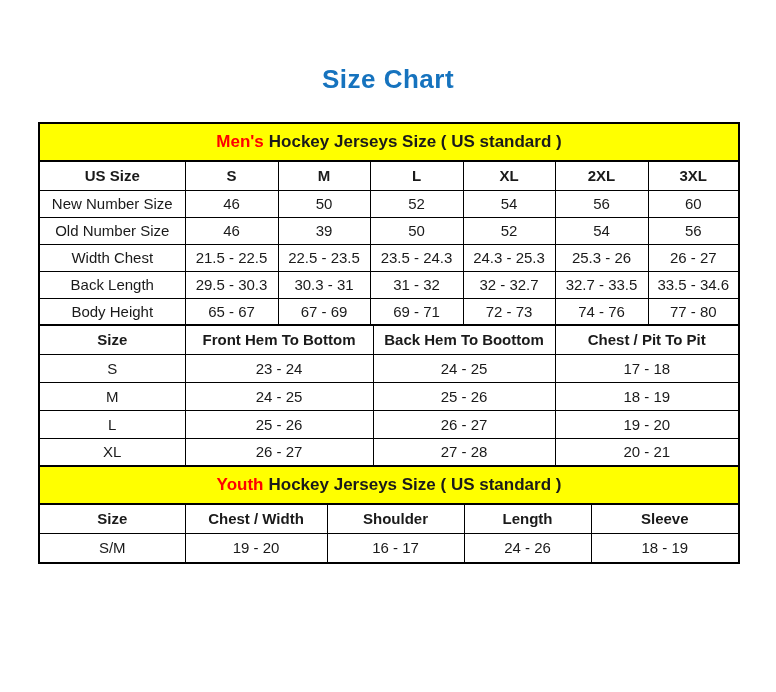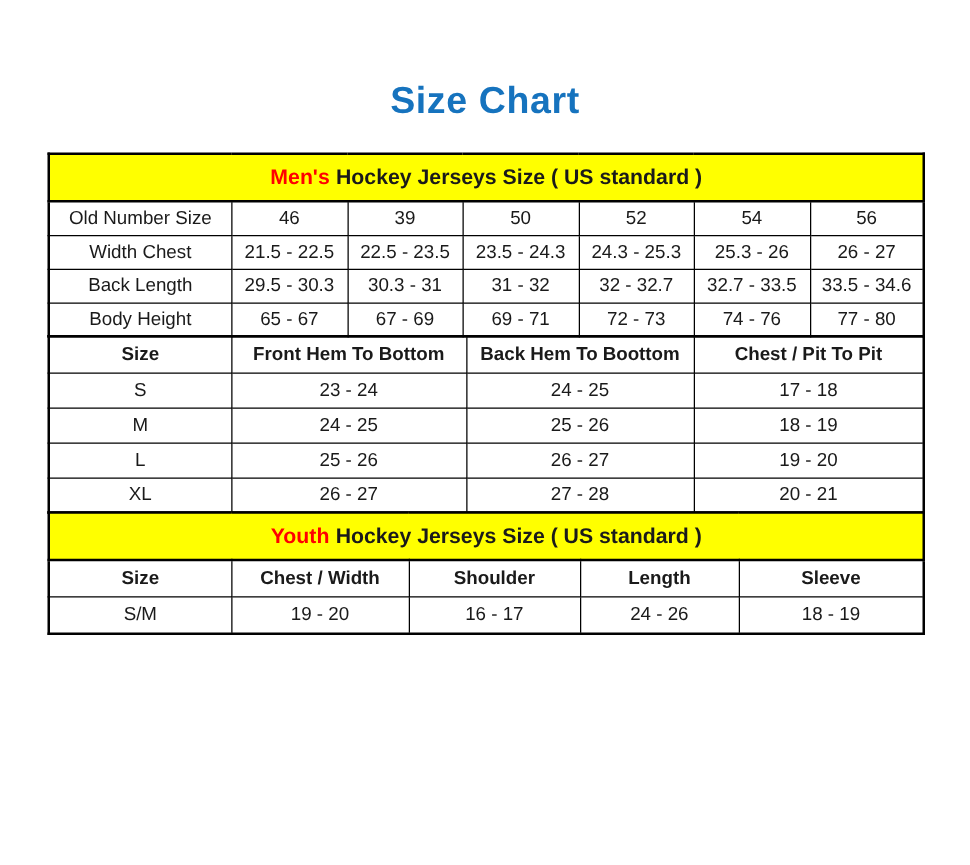--- a/index.html
+++ b/index.html
@@ -3,21 +3,21 @@
 <meta charset="utf-8">
 <style>
   * { margin:0; padding:0; box-sizing:border-box; }
   html,body { background:#ffffff; }
   body {
     width:776px; height:692px; position:relative; overflow:hidden;
     font-family:"Liberation Sans", sans-serif; color:#1a1a1a;
   }
   .title {
     position:absolute; top:64px; left:38px; width:700px;
-    text-align:center; font-size:30px; font-weight:bold; color:#1673BE;
+    text-align:center; font-size:26px; font-weight:bold; color:#1673BE;
     letter-spacing:0.5px;
   }
   .chart { position:absolute; top:122px; left:38px; width:700px; }
   table.tbl {
     border-collapse:collapse; width:700px; table-layout:fixed;
     border:2px solid #000;
   }
   table.tbl + table.tbl { margin-top:-2px; }
   .tbl td, .tbl th {
     border:1px solid #000; text-align:center; vertical-align:middle;
@@ -56,20 +56,38 @@
         <col style="width:93px">
       <col style="width:92px">
         <col style="width:93px">
         <col style="width:91px">
     </colgroup>
     <tbody>
         <tr class="banner">
       <td colspan="7">
         <span class="hl">Men's</span><span>Hockey Jerseys Size ( US standard )</span>
       </td>
+    </tr>
+    <tr class="head">
+      <th>US Size</th>
+      <th>S</th>
+      <th>M</th>
+      <th>L</th>
+      <th>XL</th>
+      <th>2XL</th>
+      <th>3XL</th>
+    </tr>
+    <tr class="data">
+      <td>New Number Size</td>
+      <td>46</td>
+      <td>50</td>
+      <td>52</td>
+      <td>54</td>
+      <td>56</td>
+      <td>60</td>
     </tr>
     <tr class="data">
       <td>Old Number Size</td>
       <td>46</td>
       <td>39</td>
       <td>50</td>
       <td>52</td>
       <td>54</td>
       <td>56</td>
     </tr>

